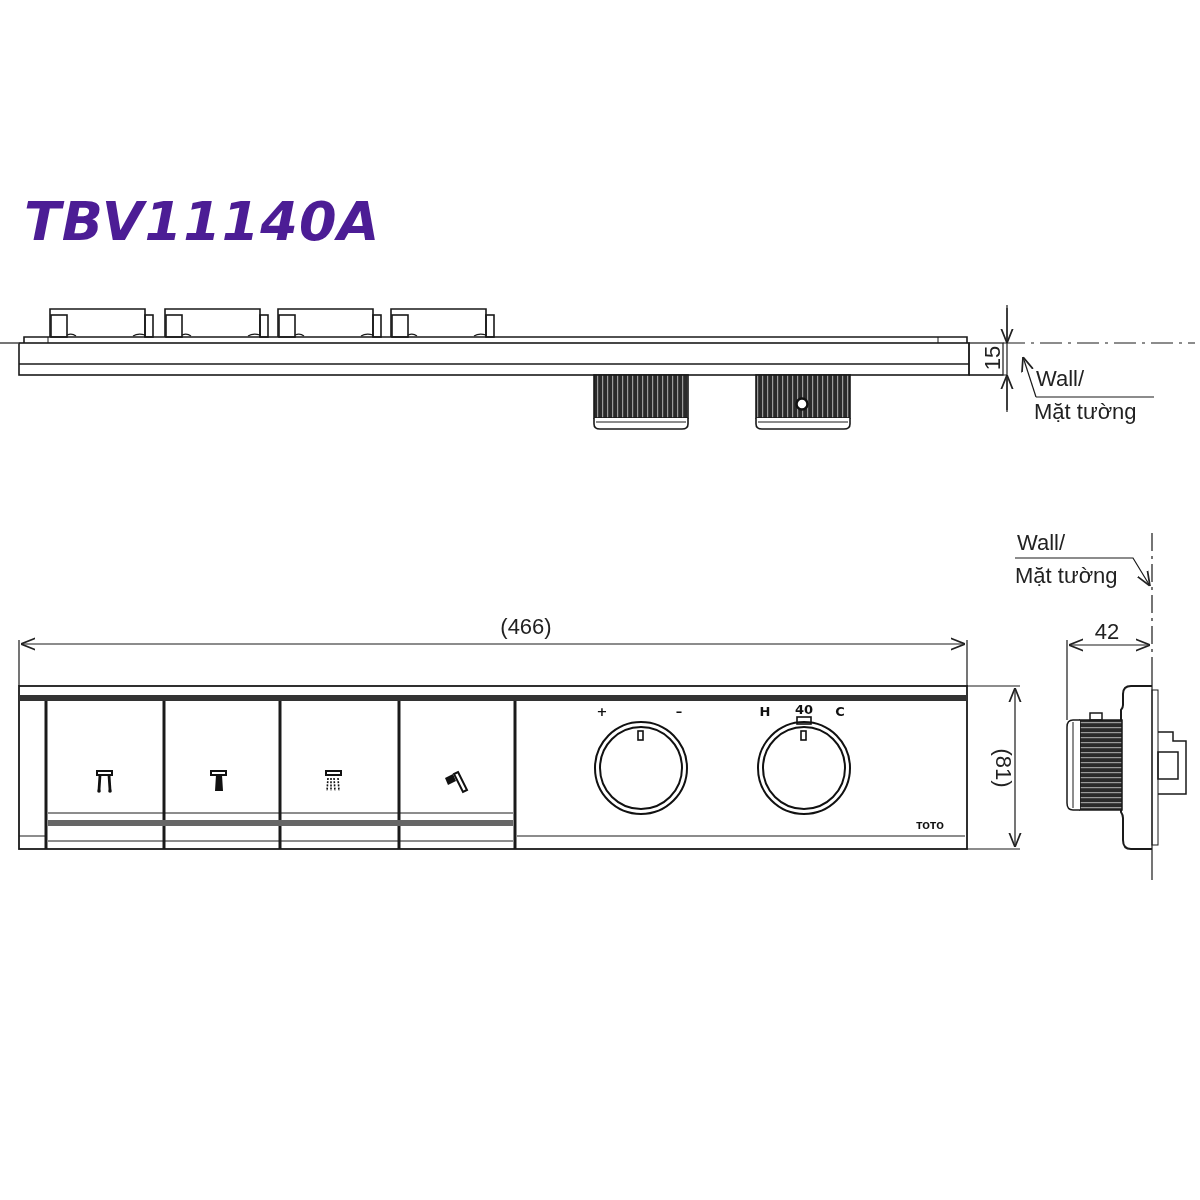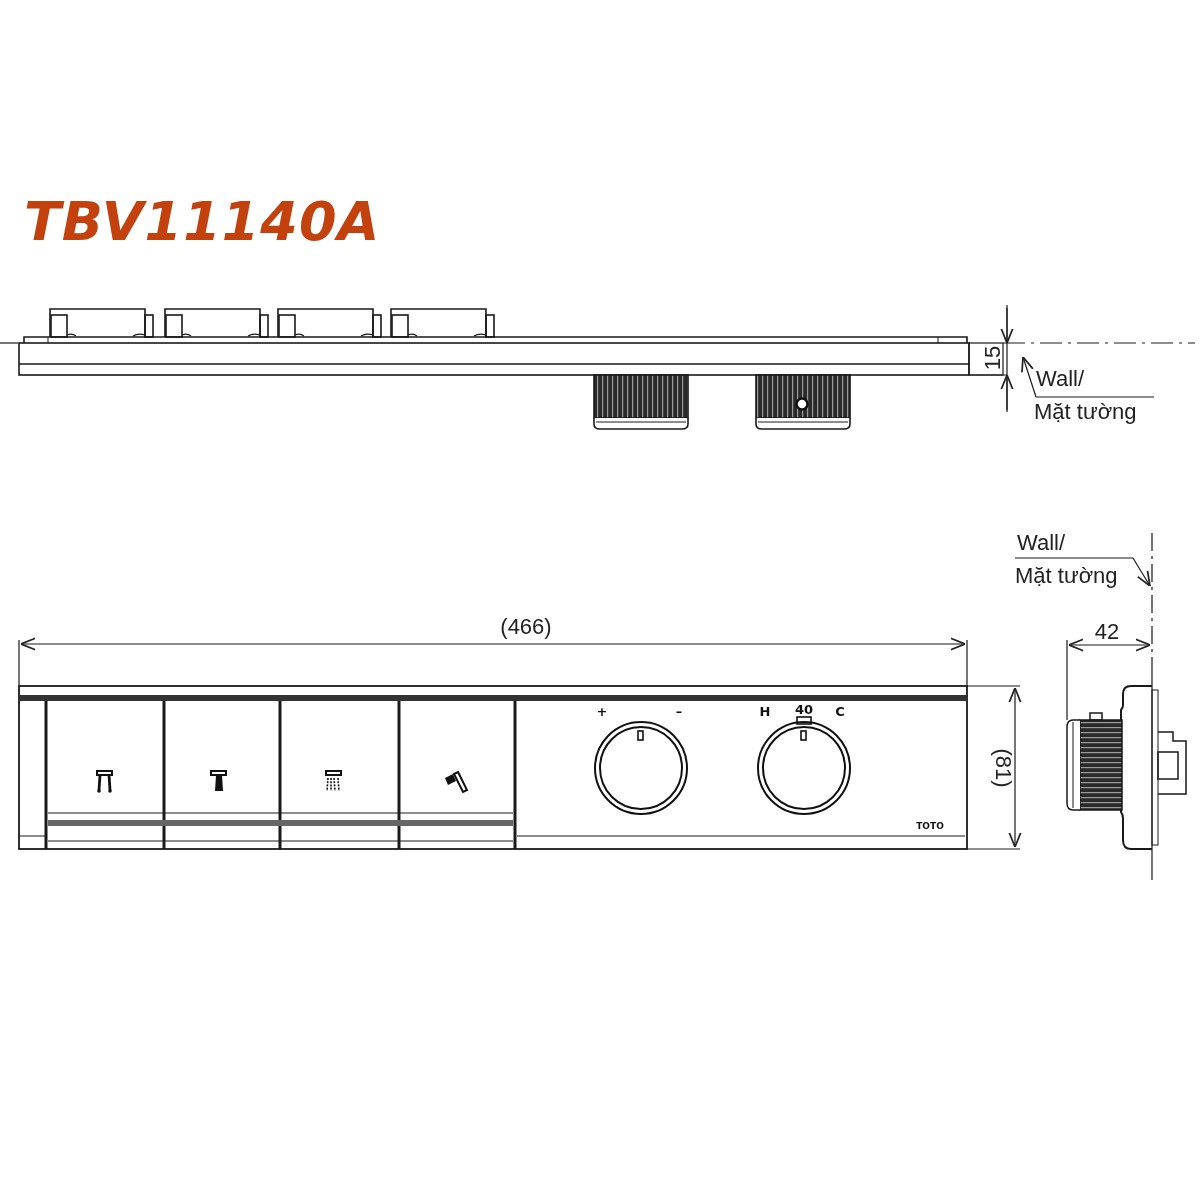--- a/index.html
+++ b/index.html
@@ -1,20 +1,20 @@
 <!DOCTYPE html>
 <html><head>
 <meta charset="utf-8">
 <style>
   html, body { margin: 0; padding: 0; background: #ffffff; }
   body { width: 1200px; height: 1200px; position: relative; overflow: hidden; }
   .title {
     position: absolute; left: 24px; top: 190px;
     font-family: "DejaVu Sans", sans-serif; font-weight: bold; font-style: italic;
-    font-size: 54px; letter-spacing: 1px; color: #c2410c;
+    font-size: 54px; letter-spacing: 1px; color: #4c1d95;
   }
   svg { position: absolute; left: 0; top: 0; }
   .t { font-family: "Liberation Sans", sans-serif; fill: #222; }
   .lbl { font-size: 22px; }
   .dim { font-size: 22px; }
   .mark { font-family: "DejaVu Sans", sans-serif; font-weight: bold; font-size: 13px; fill: #111; }
   .logo { font-family: "DejaVu Sans", sans-serif; font-weight: bold; font-size: 9px; fill: #111; }
 </style>
 </head>
 <body>

